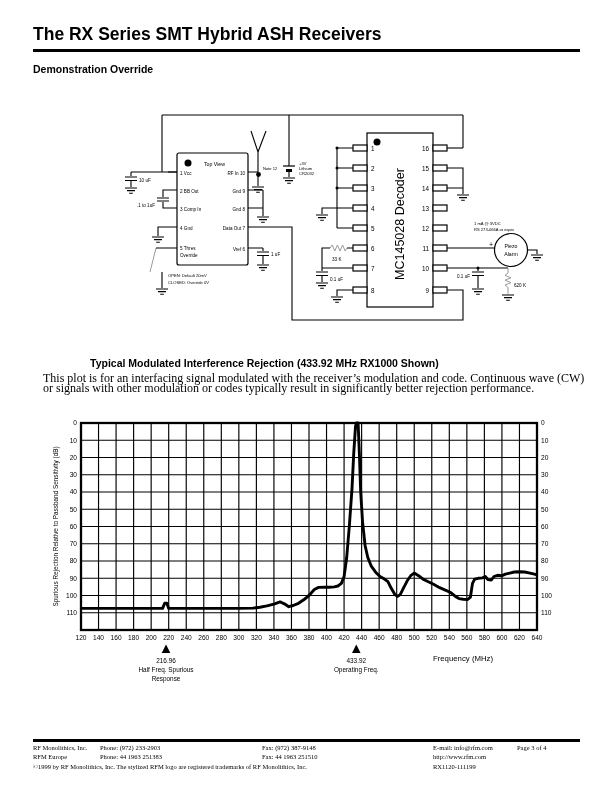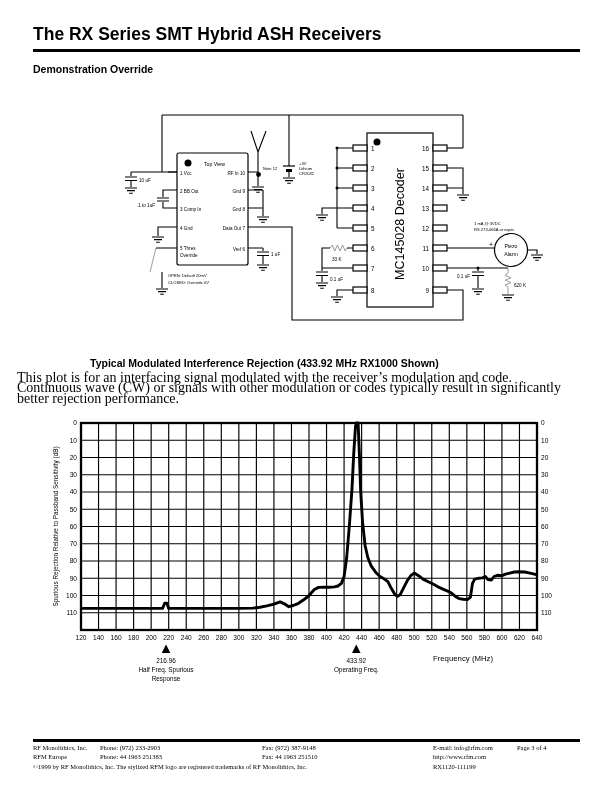--- a/index.html
+++ b/index.html
@@ -3,22 +3,22 @@
 <meta charset="utf-8">
 <style>
   html,body{margin:0;padding:0;background:#888;}
   .page{position:relative;width:612px;height:792px;background:#ffffff;overflow:hidden;
         font-family:"Liberation Sans",sans-serif;color:#000;}
   .abs{position:absolute;margin:0;}
   .doc-title{left:33px;top:24px;font-size:17.5px;font-weight:bold;letter-spacing:0px;}
   .title-rule{left:33px;top:49px;width:547px;height:3px;background:#000;}
   .h2{left:33px;top:63px;font-size:10.5px;font-weight:bold;}
   .h3{left:43px;top:357px;font-size:10.5px;font-weight:bold;margin-left:47px;}
-  .body-text{left:17px;top:373px;width:552px;font-family:"Liberation Serif",serif;
-             font-size:14px;line-height:10.4px;}
+  .body-text{left:43px;top:373px;width:552px;font-family:"Liberation Serif",serif;
+             font-size:12px;line-height:10.4px;}
   .watermark{left:168px;top:372px;font-size:42px;letter-spacing:4px;color:#b9bec4;opacity
              :0.38;font-weight:bold;white-space:nowrap;}
   .foot-rule{left:33px;top:739px;width:547px;height:2.6px;background:#000;}
   .f{position:absolute;font-family:"Liberation Serif",serif;font-size:6.5px;white-space:nowrap;}
   svg{position:absolute;overflow:visible;}
   svg text{font-family:"Liberation Sans",sans-serif;fill:#000;}
   .wire{stroke:#000;stroke-width:1.1;fill:none;}
   .gray{stroke:#9a9a9a;stroke-width:1;fill:none;}
   .comp{stroke:#000;stroke-width:1.2;fill:#fff;}
   .t4{font-size:4.1px;} .t45{font-size:4.6px;} .t5{font-size:5.2px;}

